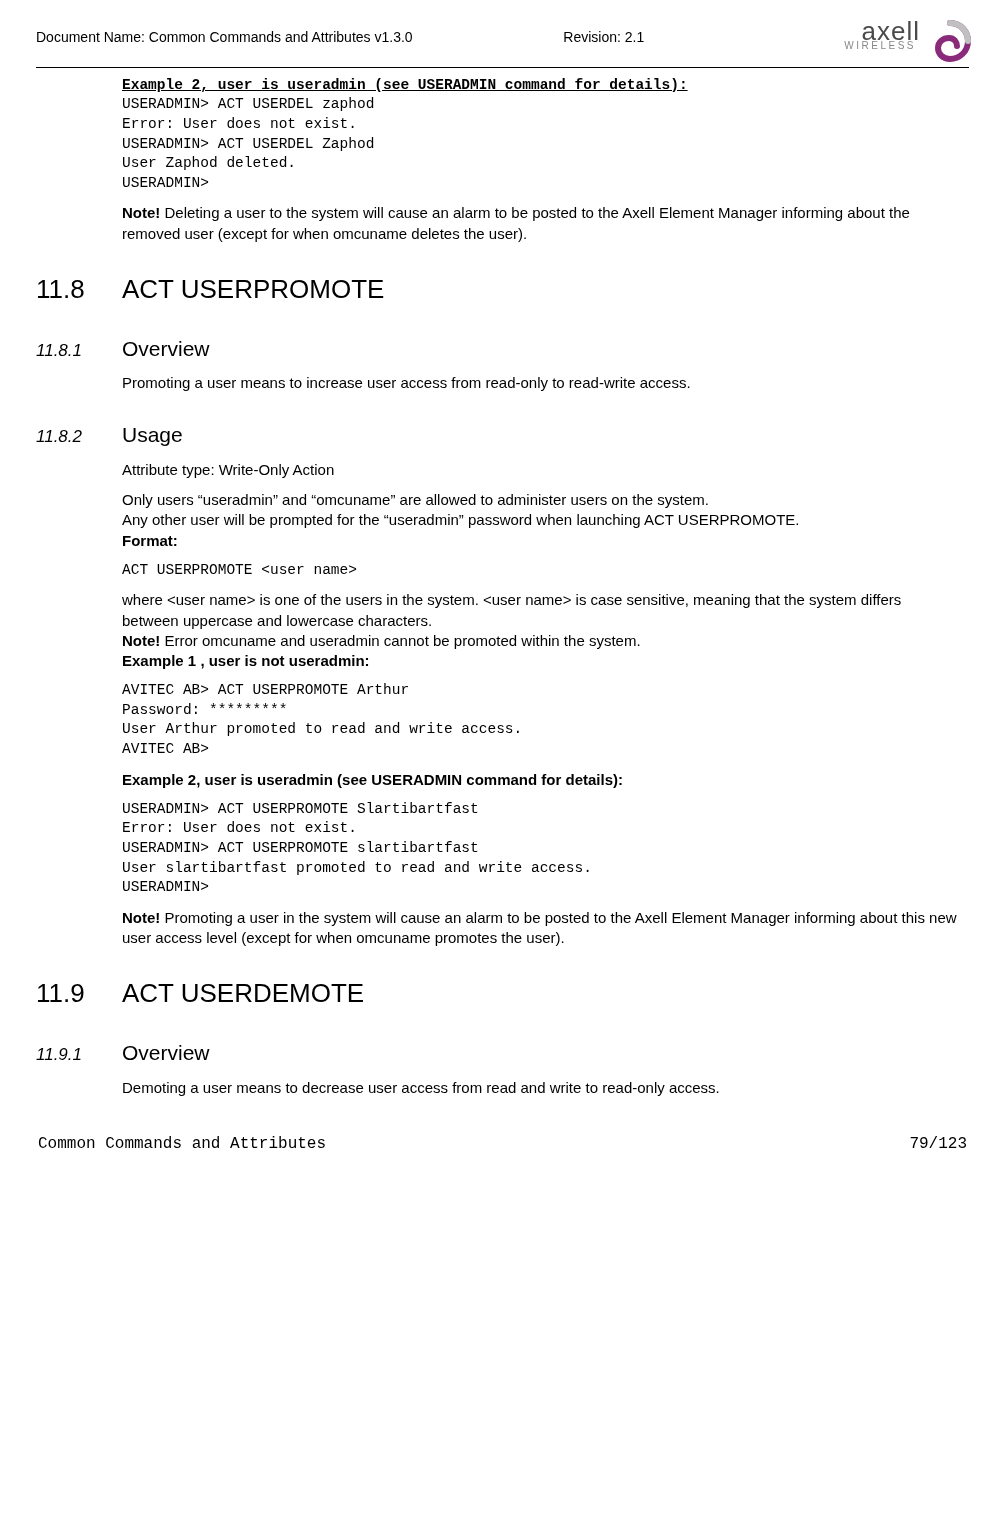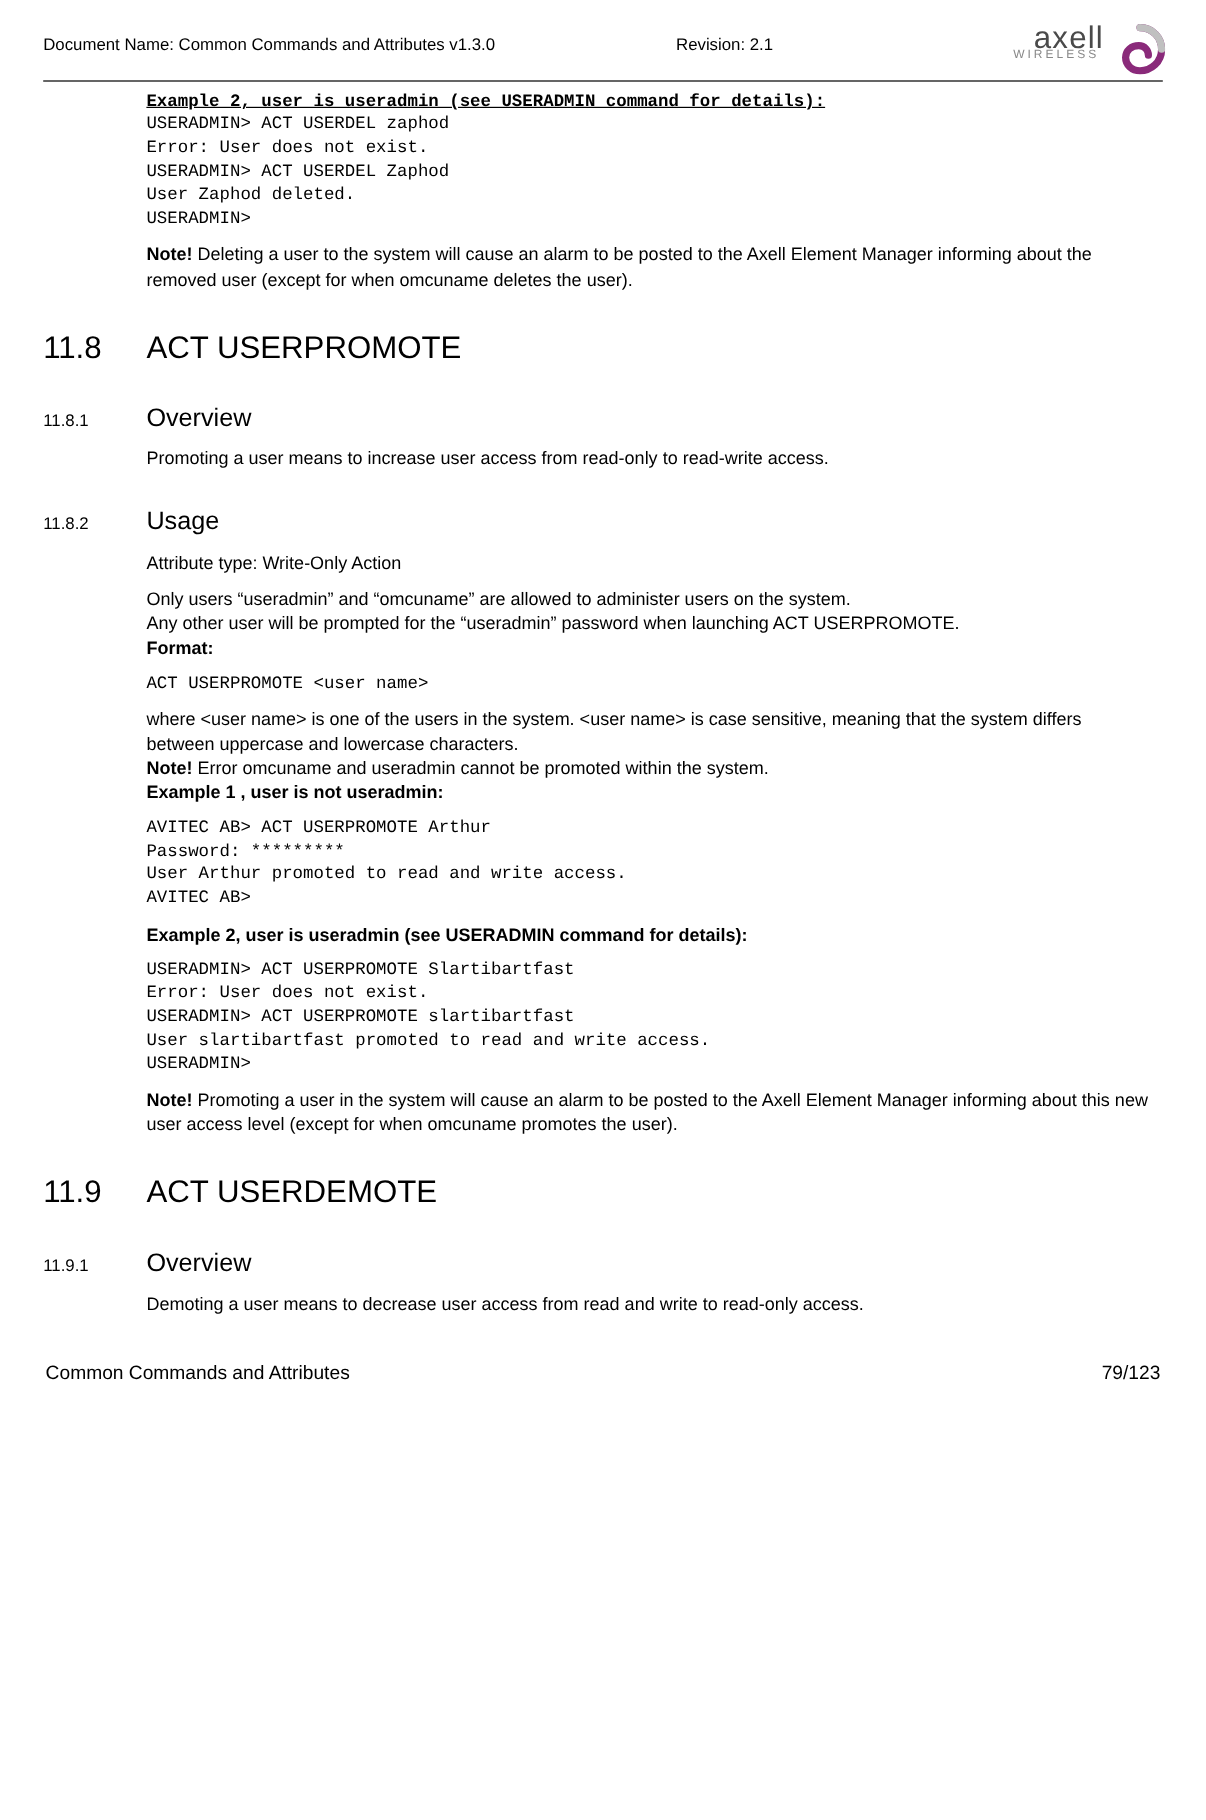--- a/index.html
+++ b/index.html
@@ -56,29 +56,30 @@
     display: flex;
     align-items: baseline;
     margin: 28px 0 10px 0;
   }
   .section-num {
     width: 86px;
     font-family: Verdana, sans-serif;
   }
   .h2row .section-num { font-size: 26px; }
   .h2row .section-title { font-size: 26px; font-family: Verdana, sans-serif; }
-  .h3row .section-num { font-size: 14px; }
+  .h3row .section-num { font-size: 17px; font-style: italic; }
   .h3row .section-title { font-size: 21px; font-family: Verdana, sans-serif; }
   .bold { font-weight: bold; }
   .footer {
     display: flex;
     justify-content: space-between;
     font-size: 16px;
     margin-top: 36px;
     padding: 0 2px;
+    font-family: Liberation Mono, monospace;
   }
   .logo-text {
     font-family: Arial, sans-serif;
     display: flex;
     flex-direction: column;
     align-items: flex-end;
     line-height: 0.85;
   }
   .logo-main { font-size: 26px; color: #4a4a4a; letter-spacing: 1px; }
   .logo-sub { font-size: 10px; color: #888; letter-spacing: 2.5px; margin-right: 4px; }

